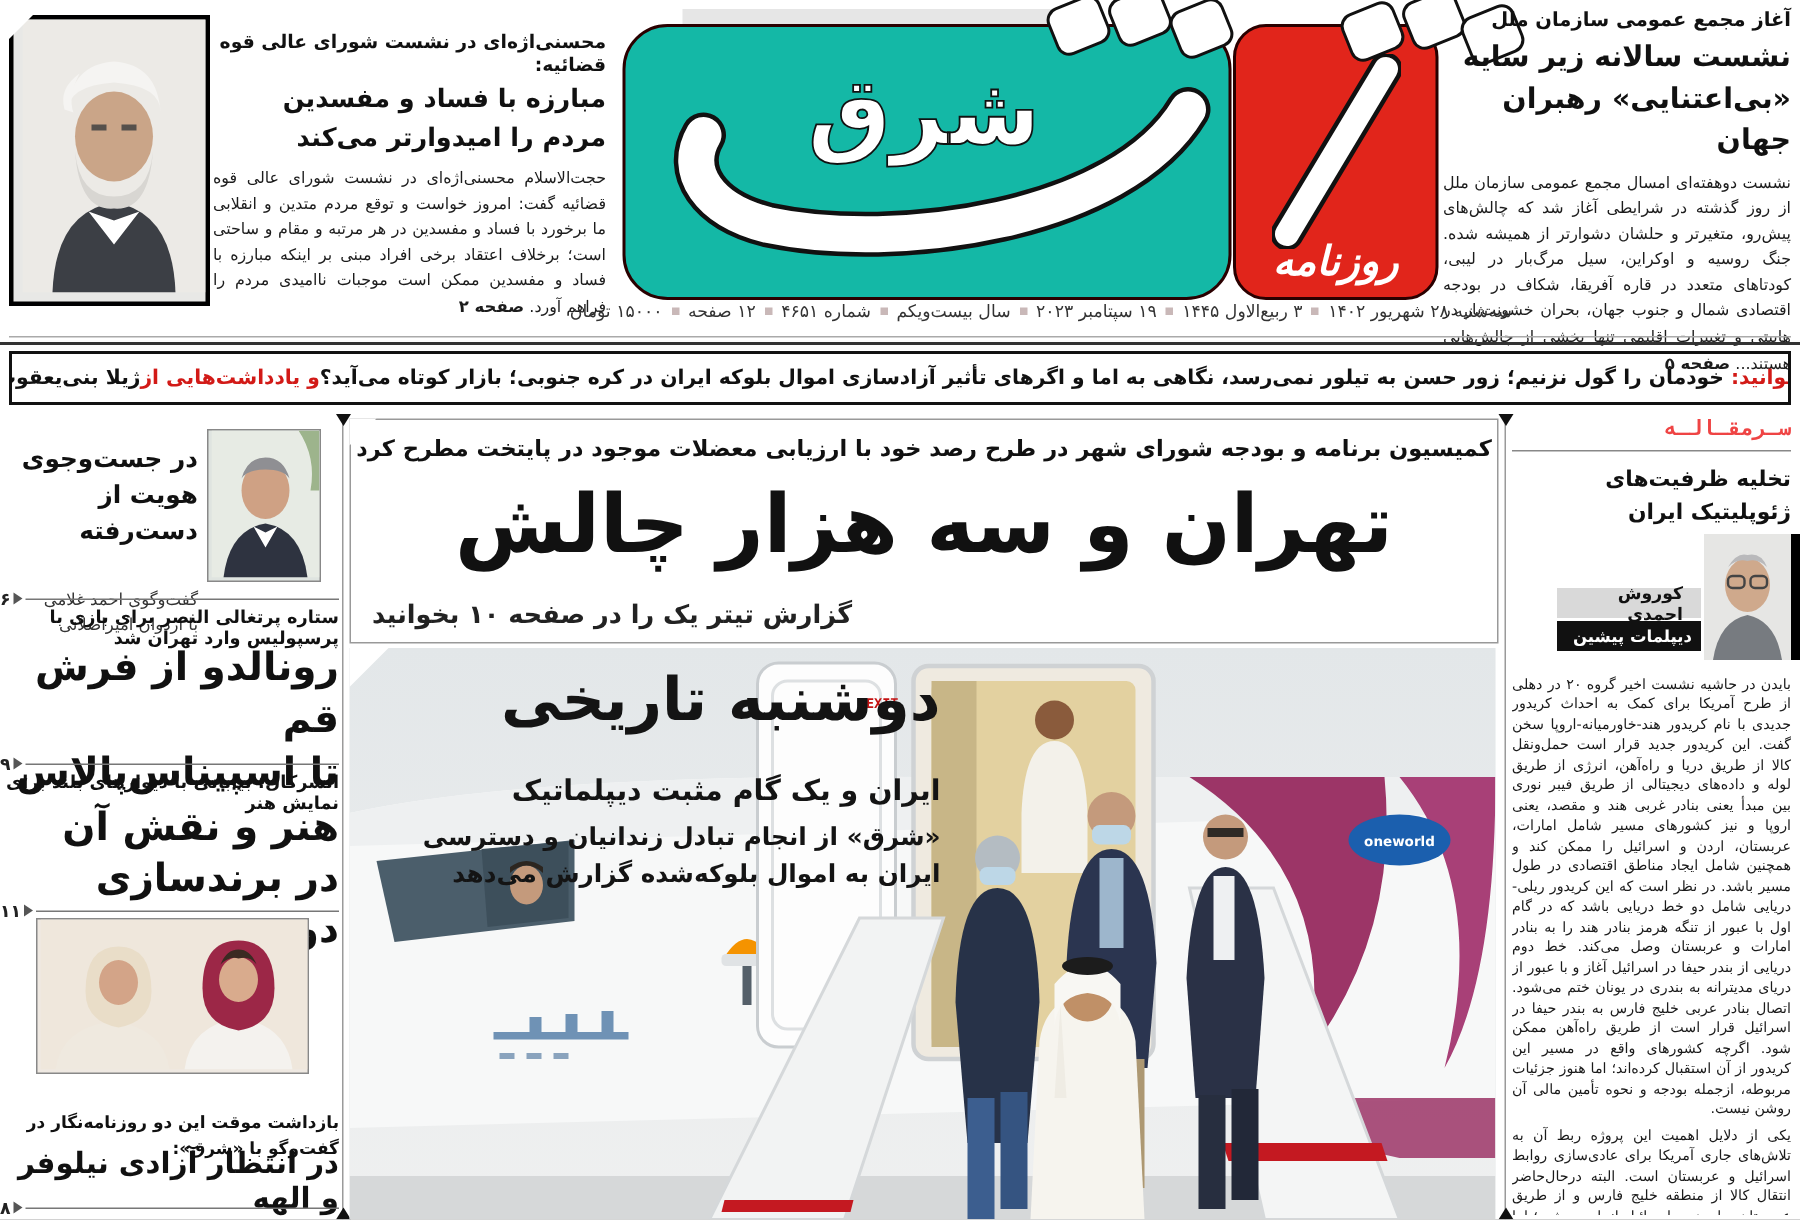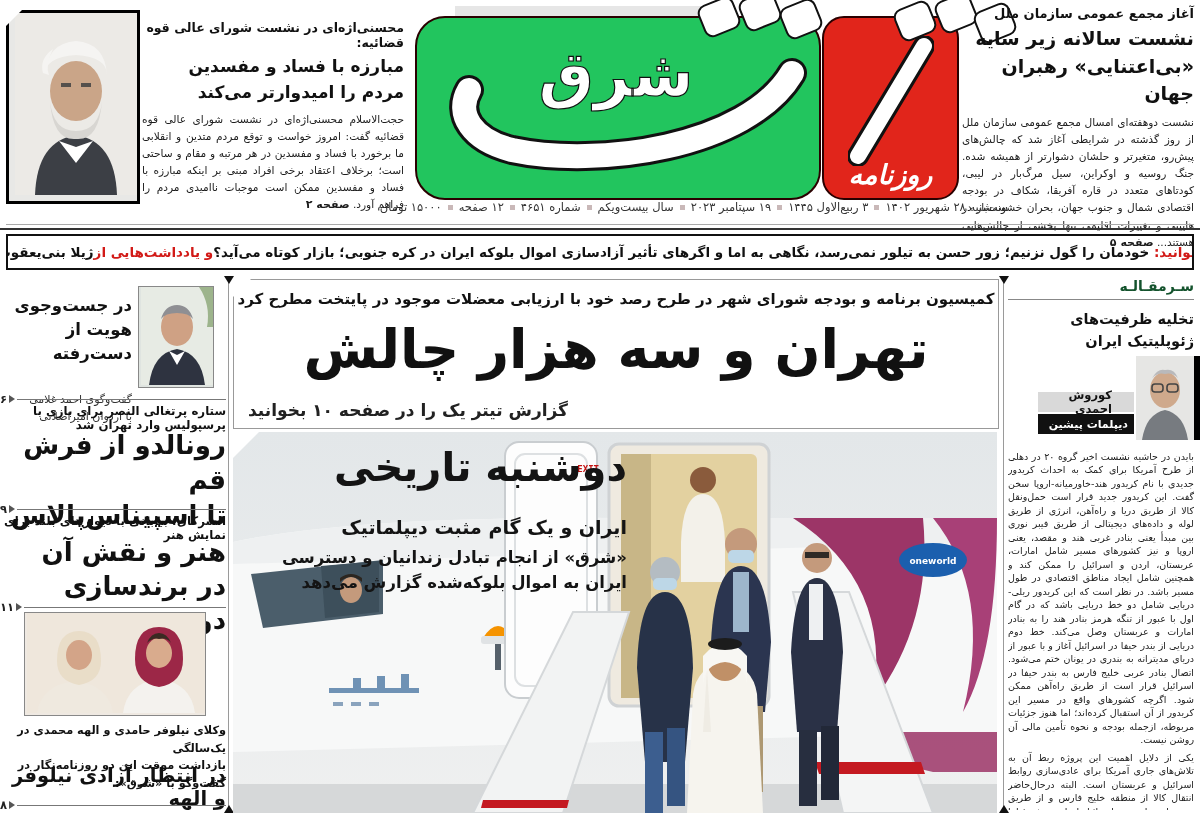--- a/index.html
+++ b/index.html
@@ -6,21 +6,21 @@
   body{font-family:"DejaVu Sans",sans-serif;background:#888;}
   .page{position:relative;width:1200px;height:813px;background:#ffffff;overflow:hidden;margin:0 auto;direction:rtl;color:#111;}
   .abs{position:absolute;}
   
   .tr-story{left:962px;top:6px;width:232px;text-align:right;}
   .tr-kicker{font-size:13px;font-weight:bold;}
   .tr-head{font-size:19px;font-weight:bold;line-height:1.45;margin-top:4px;}
   .tr-body{font-size:10.6px;line-height:1.62;text-align:justify;margin-top:6px;color:#1c1c1c;}
   .pageref{font-weight:bold;font-size:11px;white-space:nowrap;}
   
-  .logo-big{left:415px;top:16px;width:402px;height:180px;background:#22c55e;border-radius:30px;border:2px solid #2a0000;}
+  .logo-big{left:415px;top:16px;width:402px;height:180px;background:#14b8a6;border-radius:30px;border:2px solid #2a0000;}
   .logo-big svg{position:absolute;left:0;top:0;}
   .logo-small{left:822px;top:16px;width:133px;height:180px;background:#e1251b;border-radius:22px;border:2px solid #2a0000;}
   .logo-sub{position:absolute;left:0;right:0;bottom:8px;text-align:center;color:#fff;font-size:27px;font-weight:bold;font-style:italic;}
   .slash{position:absolute;left:24px;top:18px;width:86px;height:130px;}
   .tooth{position:absolute;width:34px;height:30px;background:#fff;border:2px solid #111;border-radius:9px;transform:rotate(-22deg);}
   .watermark{left:455px;top:6px;width:255px;height:54px;background:rgba(205,205,205,0.5);}
   
   .tl-photo{left:6px;top:10px;width:128px;height:188px;border:3px solid #000;background:#e8e8e6;}
   .tl-notch{position:absolute;left:-6px;top:-6px;width:0;height:0;border-left:22px solid #fff;border-bottom:22px solid transparent;}
   .tl-text{left:142px;top:20px;width:262px;text-align:right;}
@@ -54,26 +54,26 @@
   .lead-note{position:absolute;left:14px;bottom:8px;font-size:17px;font-weight:bold;color:#222;}
   
   .photo{left:233px;top:432px;width:764px;height:381px;overflow:hidden;background:#e6e9ea;}
   .ph-notch{position:absolute;left:0;top:0;width:0;height:0;border-left:26px solid #fff;border-bottom:26px solid transparent;z-index:5;}
   .ph-text{position:absolute;right:370px;left:16px;top:12px;text-align:right;z-index:4;color:#141414;}
   .ph-h{font-size:40px;font-weight:bold;}
   .ph-sub{font-size:19px;font-weight:bold;margin-top:26px;}
   .ph-dek{font-size:16.5px;font-weight:bold;line-height:1.5;margin-top:8px;}
   
   .ed{left:1008px;top:278px;width:186px;text-align:right;}
-  .ed-label{color:#14532d;font-size:14px;font-weight:bold;letter-spacing:4px;}
+  .ed-label{color:#ef4444;font-size:14px;font-weight:bold;letter-spacing:4px;font-family:Liberation Mono, monospace;}
   .ed-rule{border-top:1px solid #888;margin-top:5px;}
   .ed-head{font-size:14.5px;font-weight:bold;line-height:1.5;margin-top:9px;}
   .ed-photo{left:1136px;top:356px;width:58px;height:84px;background:#e2e2e2;border-left:none;}
   .ed-photo .bar{position:absolute;right:-6px;top:0;width:6px;height:84px;background:#000;}
-  .ed-name{left:1038px;top:392px;width:96px;height:20px;background:#d9d9d9;font-size:11.5px;font-weight:bold;display:flex;align-items:center;justify-content:flex-start;padding-right:22px;box-sizing:border-box;}
+  .ed-name{left:1038px;top:392px;width:96px;height:20px;background:#d9d9d9;font-size:11.5px;font-weight:bold;display:flex;align-items:center;justify-content:flex-start;padding-right:12px;box-sizing:border-box;}
   .ed-title{left:1038px;top:414px;width:96px;height:20px;background:#111;color:#fff;font-size:11px;font-weight:bold;display:flex;align-items:center;justify-content:flex-start;padding-right:6px;box-sizing:border-box;text-align:center;}
   .ed-body{left:1008px;top:450px;width:186px;height:360px;overflow:hidden;font-size:9.5px;line-height:1.42;text-align:justify;color:#1a1a1a;}
   .ed-body p{margin:0 0 4px 0;}
 </style>
 </head>
 <body>
 
 <div class="page">
 
   <div class="abs tl-photo">
@@ -180,21 +180,21 @@
       <rect width="178" height="100" fill="#efe7dc"></rect>
       <path d="M10 100 Q14 72 48 68 Q82 72 86 100 Z" fill="#efe9df"></path>
       <path d="M30 48 Q30 18 52 18 Q74 18 74 48 Q74 68 52 72 Q30 68 30 48Z" fill="#e9ddc8"></path>
       <ellipse cx="52" cy="42" rx="13" ry="15" fill="#d3a488"></ellipse>
       <path d="M96 100 Q100 70 132 66 Q164 70 168 100 Z" fill="#f4f2ee"></path>
       <path d="M108 46 Q108 14 132 14 Q156 14 156 46 Q156 70 132 74 Q108 70 108 46Z" fill="#9c2747"></path>
       <ellipse cx="132" cy="40" rx="13" ry="15" fill="#d9ab8d"></ellipse>
       <path d="M120 30 Q126 24 132 26 Q140 24 144 30 Q140 20 132 20 Q124 20 120 30Z" fill="#3a2a22"></path>
     </svg>
   </div>
-  <div class="abs" style="left:0;top:722px;width:226px;text-align:right;font-size:11.3px;font-weight:bold;line-height:1.55;"><span>وکلای نیلوفر حامدی و الهه محمدی در یک‌سالگی</span><br><span>بازداشت موقت این دو روزنامه‌نگار در گفت‌وگو با «شرق»:</span></div>
+  <div class="abs" style="left:0;top:722px;width:226px;text-align:right;font-size:11.3px;font-weight:bold;line-height:1.55;"><br><span>بازداشت موقت این دو روزنامه‌نگار در گفت‌وگو با «شرق»:</span></div>
   <div class="abs" style="left:0;top:764px;width:226px;text-align:right;font-size:19.5px;font-weight:bold;">در انتظار آزادی نیلوفر و الهه</div>
   <div class="pagerule" style="top:798px;">
       <span class="pn">۸</span>
       <span class="arr"></span>
       <div class="ln"></div>
     </div>
 
   <div class="abs lead-box">
     <div class="lead-notch"></div>
     <div class="lead-kicker">کمیسیون برنامه و بودجه شورای شهر در طرح رصد خود با ارزیابی معضلات موجود در پایتخت مطرح کرد</div>

